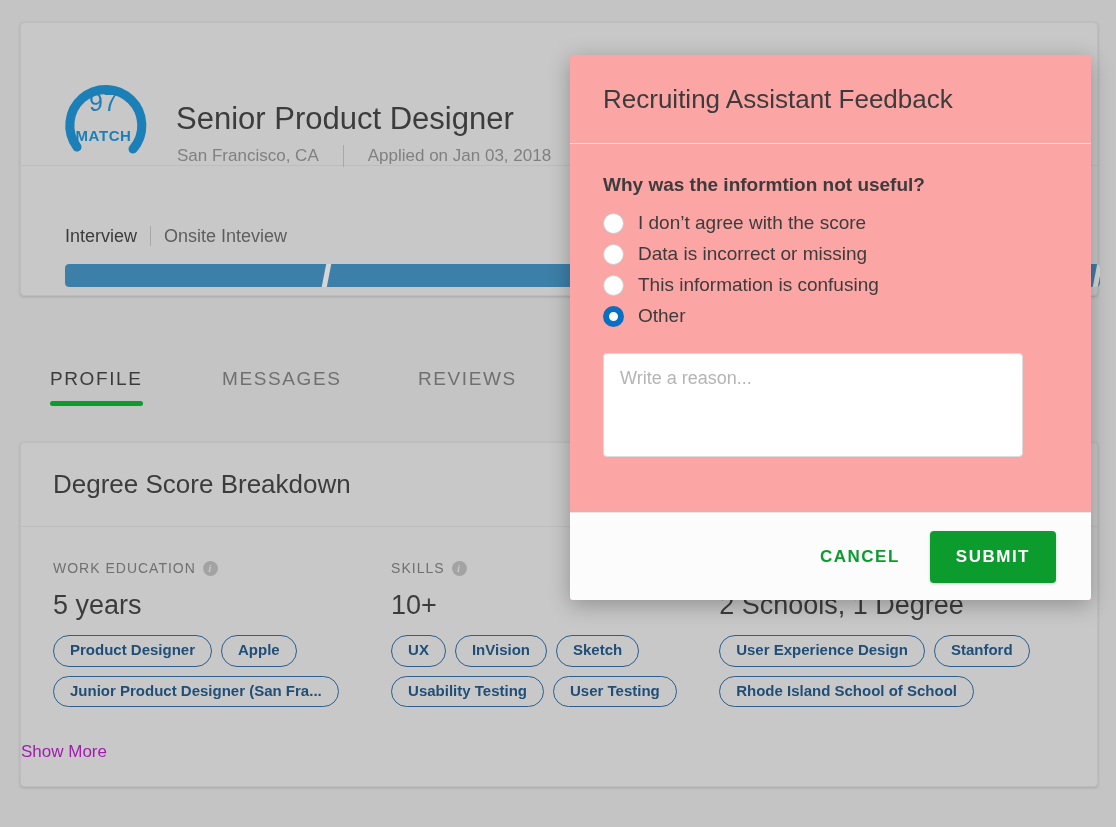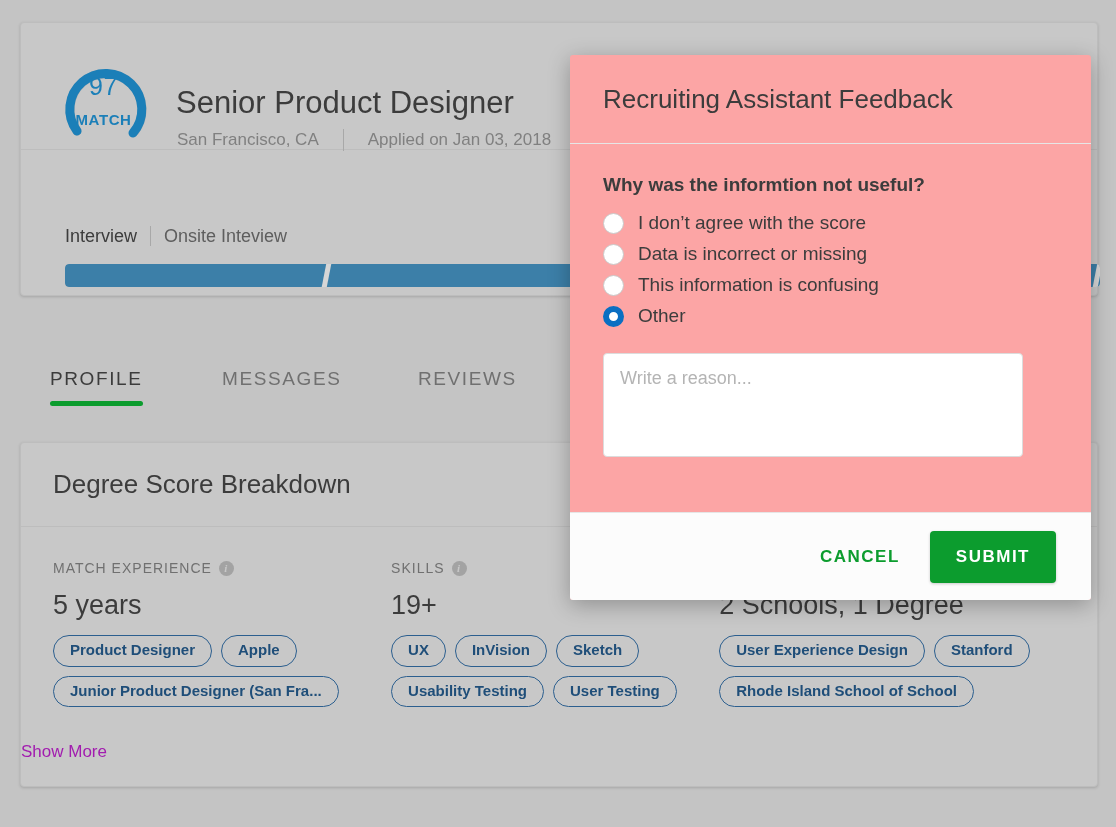--- a/index.html
+++ b/index.html
@@ -33,21 +33,21 @@
 
   
   #candidate-card {
     left: 20px;
     top: 22px;
     width: 1076px;
     height: 272px;
   }
   #candidate-header {
     position: absolute;
-    left: 0; top: 0;
+    left: 0; top: 16px;
     width: 100%;
     height: 127px;
     border-bottom: 1px solid #bdbdbd;
     box-sizing: border-box;
   }
 
   
   #match-gauge {
     position: absolute;
     left: 30px;
@@ -453,37 +453,37 @@
   </div>
 
   <div class="card" id="breakdown-card">
     <div id="breakdown-title">Degree Score Breakdown</div>
     <div id="breakdown-head-rule"></div>
 
     <div id="breakdown-cols">
 
       <div class="bd-col col-0">
         <div class="bd-label">
-          <span>MATCH EXPERIENCE</span>
+          <span>WORK EDUCATION</span>
           <span class="info-icon">i</span>
         </div>
         <div class="bd-value">5 years</div>
         <div class="chips">
           <span class="chip">Product Designer</span>
           <span class="chip">Apple</span>
           <span class="chip">Junior Product Designer (San Fra...</span>
         </div>
       </div>
 
       <div class="bd-col col-1">
         <div class="bd-label">
           <span>SKILLS</span>
           <span class="info-icon">i</span>
         </div>
-        <div class="bd-value">19+</div>
+        <div class="bd-value">10+</div>
         <div class="chips">
           <span class="chip">UX</span>
           <span class="chip">InVision</span>
           <span class="chip">Sketch</span>
           <span class="chip">Usability Testing</span>
           <span class="chip">User Testing</span>
         </div>
       </div>
 
       <div class="bd-col col-2">

